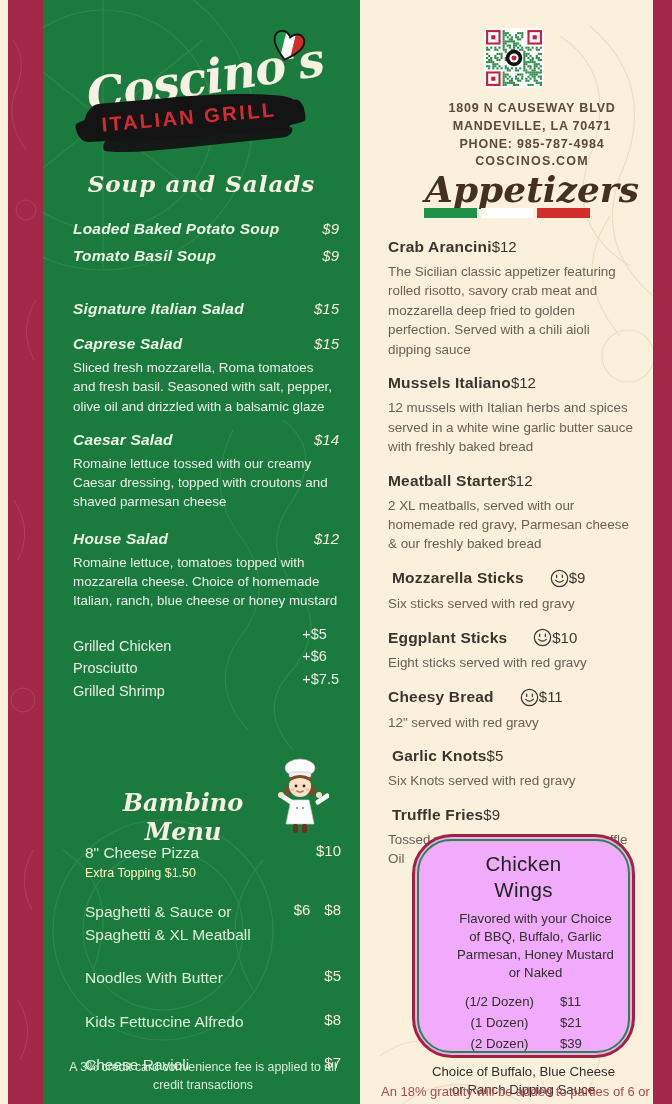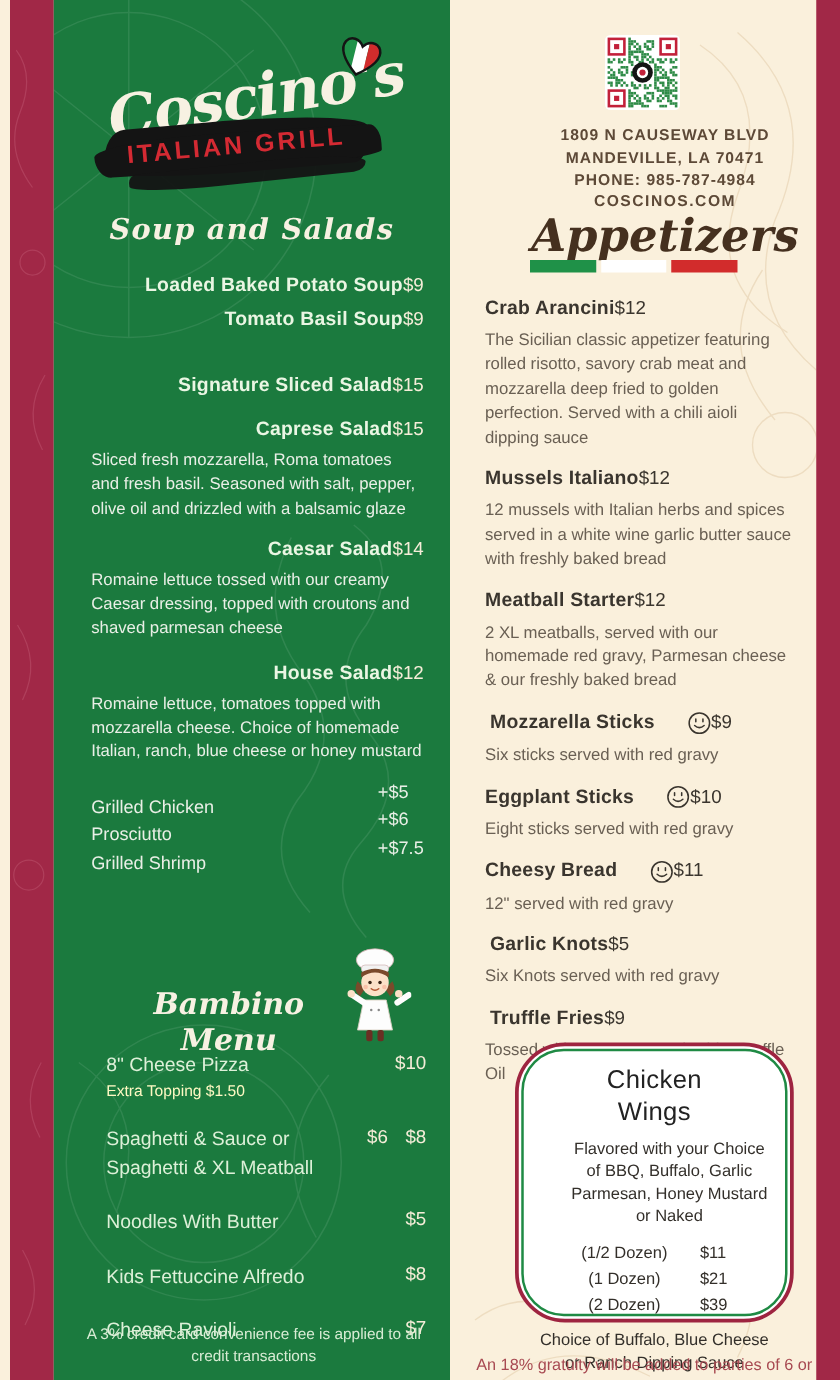--- a/index.html
+++ b/index.html
@@ -36,21 +36,21 @@
   .brush span{
     position:relative;z-index:2;color:#d42a33;font-weight:bold;font-size:20px;letter-spacing:2.5px;
   }
   
   .ss-title{
     position:absolute;top:170px;left:0;width:100%;text-align:center;
     font-family:"DejaVu Serif",serif;font-style:italic;font-weight:bold;
     font-size:23px;color:#f7f1e2;letter-spacing:1px;
   }
   .ss-list{position:absolute;top:220px;left:30px;width:266px;color:#fff;}
-  .gi-row{display:flex;justify-content:flex-end;align-items:baseline;}
+  .gi-row{display:flex;justify-content:space-between;align-items:baseline;font-style:italic;}
   .gi-name{font-weight:bold;font-size:15.5px;color:#eaf6e3;letter-spacing:.2px;}
   .gi-price{font-size:15px;color:#f5edd8;}
   .gi-desc{margin:5px 0 0 0;font-size:13.4px;line-height:1.44;color:#e9efe6;}
   .mb8{margin-bottom:9px;} .mb34{margin-bottom:35px;} .mb17{margin-bottom:17px;}
   .mb15{margin-bottom:15px;} .mb18{margin-bottom:18px;}
   .addons{display:flex;margin-top:24px;justify-content:space-between;}
   .addon-names{font-size:14.5px;line-height:1.55;color:#e9efe6;}
   .addon-prices{font-size:14.5px;line-height:1.55;color:#e9efe6;margin-left:68px;margin-top:-12px;}
   
   .bambino-title{
@@ -87,21 +87,21 @@
   .app-item{margin-bottom:15px;}
   .app-row{display:flex;justify-content:flex-start;align-items:baseline;}
   .app-name{font-weight:bold;font-size:15.5px;color:#3a352e;letter-spacing:.2px;display:flex;align-items:center;}
   .app-price{font-size:15px;color:#3a352e;}
   .app-desc{margin:6px 0 0 0;font-size:13.4px;line-height:1.45;color:#6a6054;}
   .smiley{margin-left:26px;display:inline-block;}
   .pad-sm .app-name{padding-left:4px;}
   
   .wings-box{
     position:absolute;top:818px;left:52px;width:223px;height:224px;
-    background:#ffffff;border:3px solid #9e2440;border-radius:40px;box-sizing:border-box;
+    background:#f0abfc;border:3px solid #9e2440;border-radius:40px;box-sizing:border-box;
   }
   .wings-inner{
     position:absolute;inset:2px;border:2px solid #1f8a44;border-radius:34px;
     text-align:center;padding:10px 12px;box-sizing:border-box;color:#2b2b2b;
   }
   .wings-title{font-size:20.5px;line-height:1.25;color:#222;letter-spacing:.3px;}
   .wings-desc{font-size:13.2px;font-weight:400;line-height:1.35;margin-top:8px;color:#332f2a;margin-left:24px;}
   .wings-sizes{display:flex;justify-content:center;margin-top:9px;font-size:13.2px;color:#332f2a;}
   .wings-sizes .labels{line-height:1.6;}
   .wings-sizes .prices{line-height:1.6;margin-left:26px;text-align:left;}
@@ -170,21 +170,21 @@
         </div>
     </div>
     <div class="gi mb34">
       <div class="gi-row">
           <span class="gi-name">Tomato Basil Soup</span>
           <span class="gi-price">$9</span>
         </div>
     </div>
     <div class="gi mb17">
       <div class="gi-row">
-          <span class="gi-name">Signature Sliced Salad</span>
+          <span class="gi-name">Signature Italian Salad</span>
           <span class="gi-price">$15</span>
         </div>
     </div>
     <div class="gi mb15">
       <div class="gi-row">
           <span class="gi-name">Caprese Salad</span>
           <span class="gi-price">$15</span>
         </div>
       <p class="gi-desc">Sliced fresh mozzarella, Roma tomatoes and fresh basil. Seasoned with salt, pepper, olive oil and drizzled with a balsamic glaze</p>
     </div>

